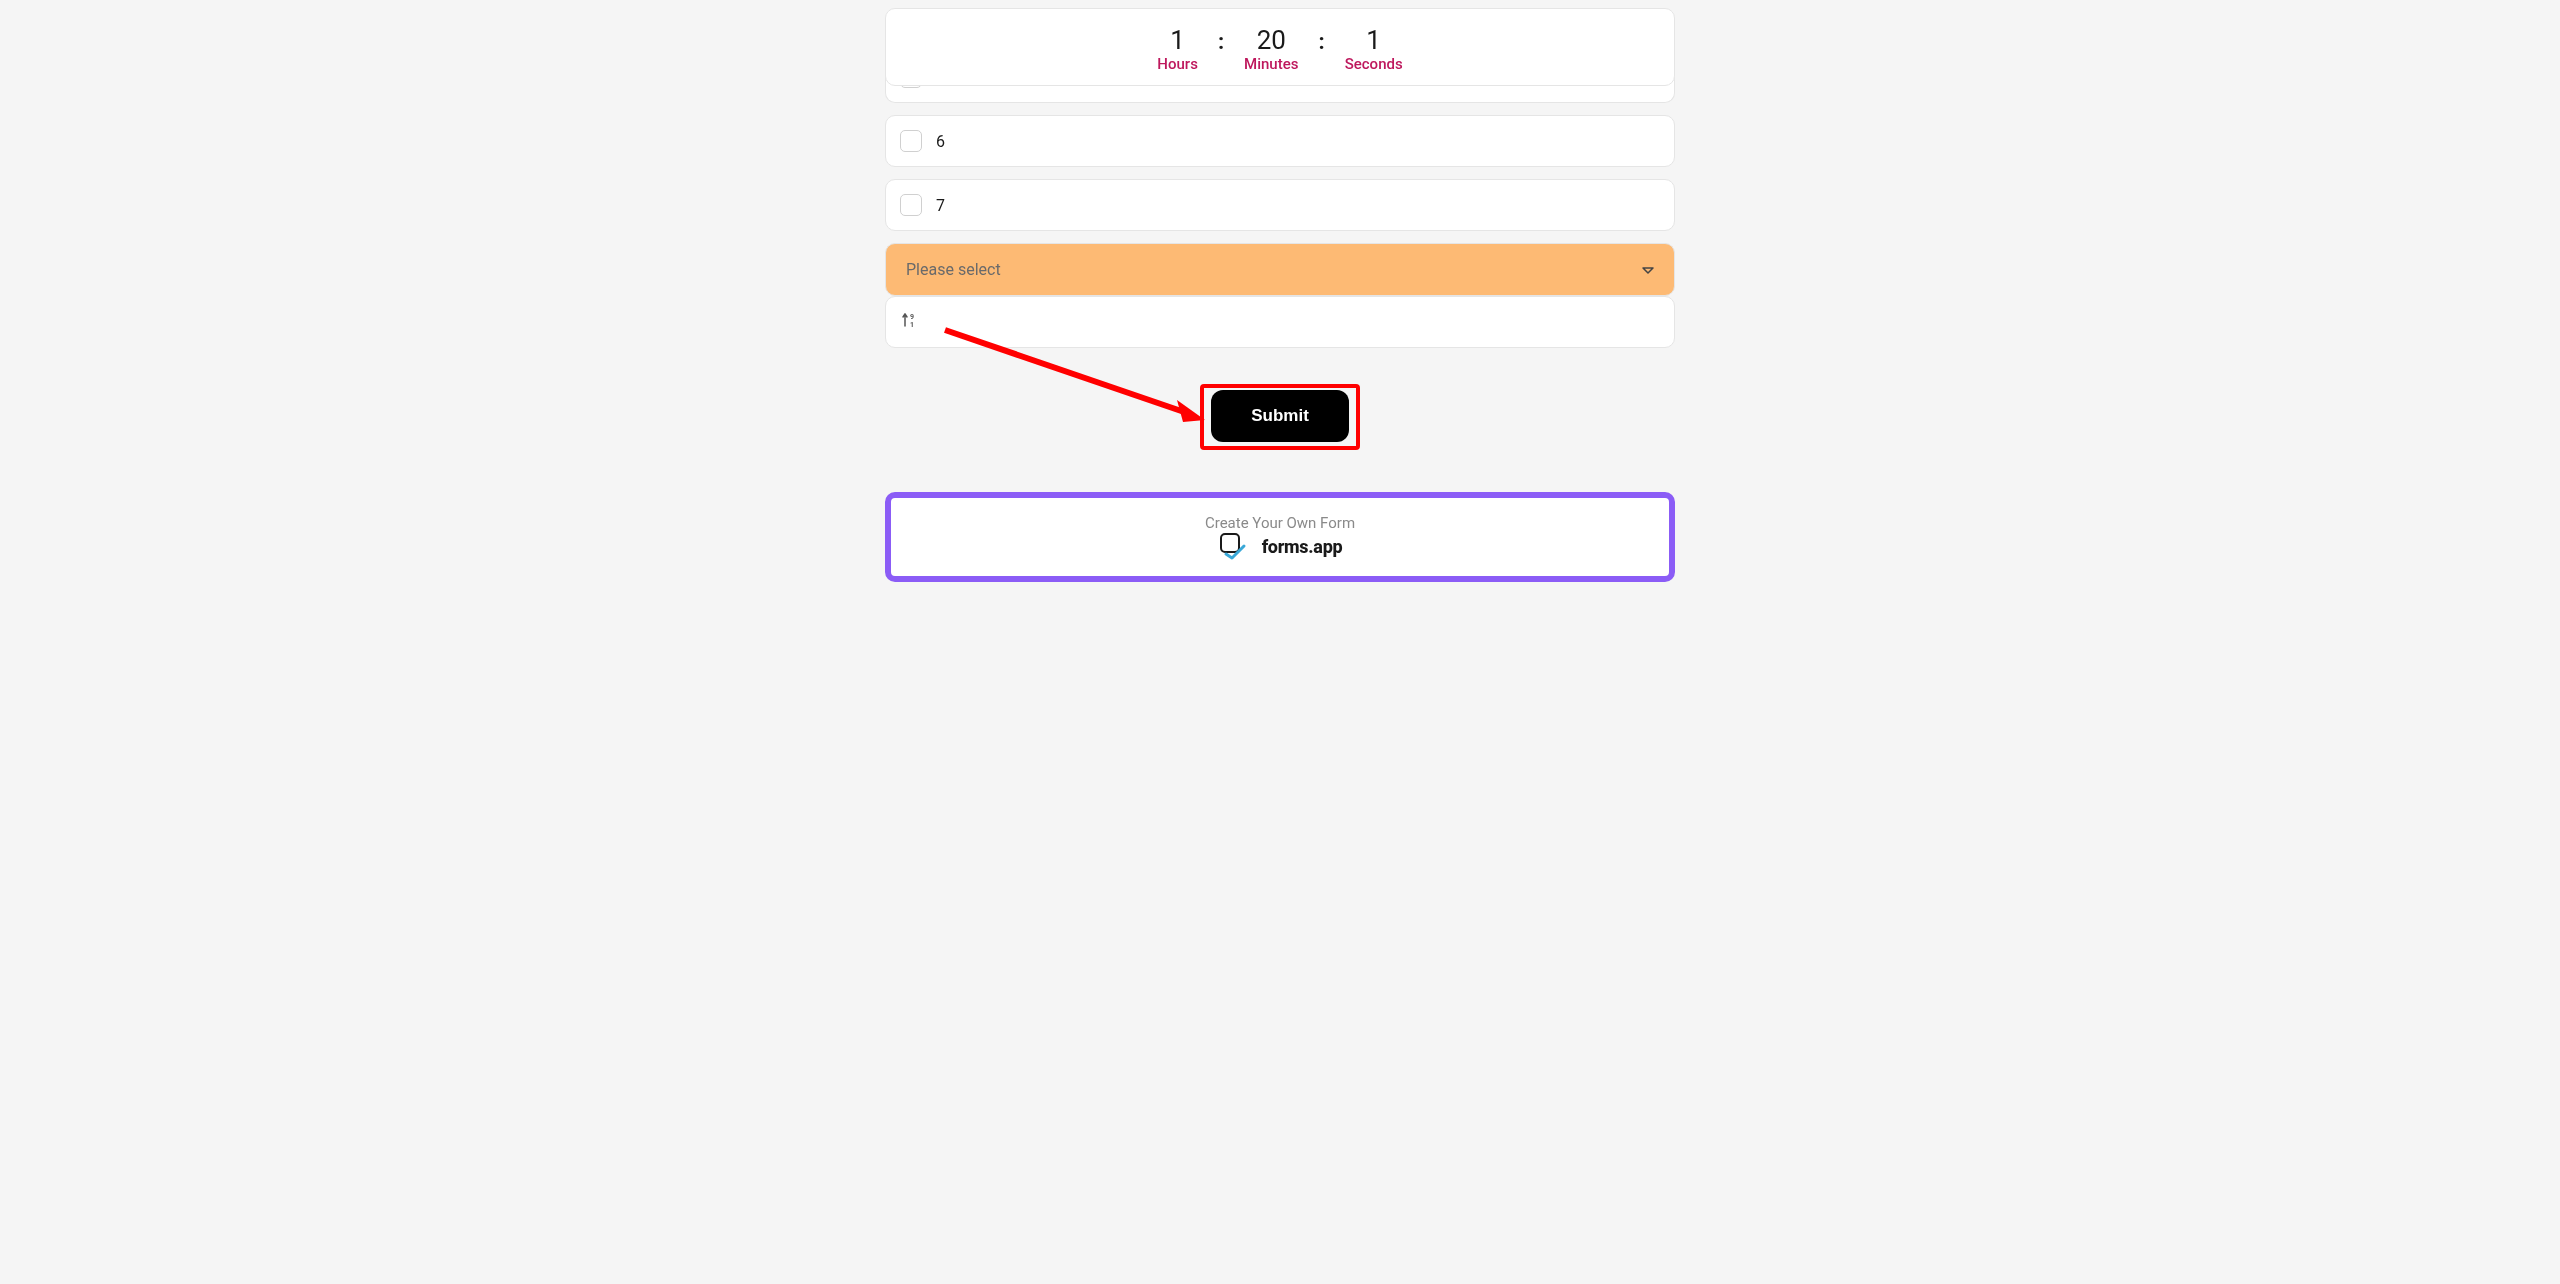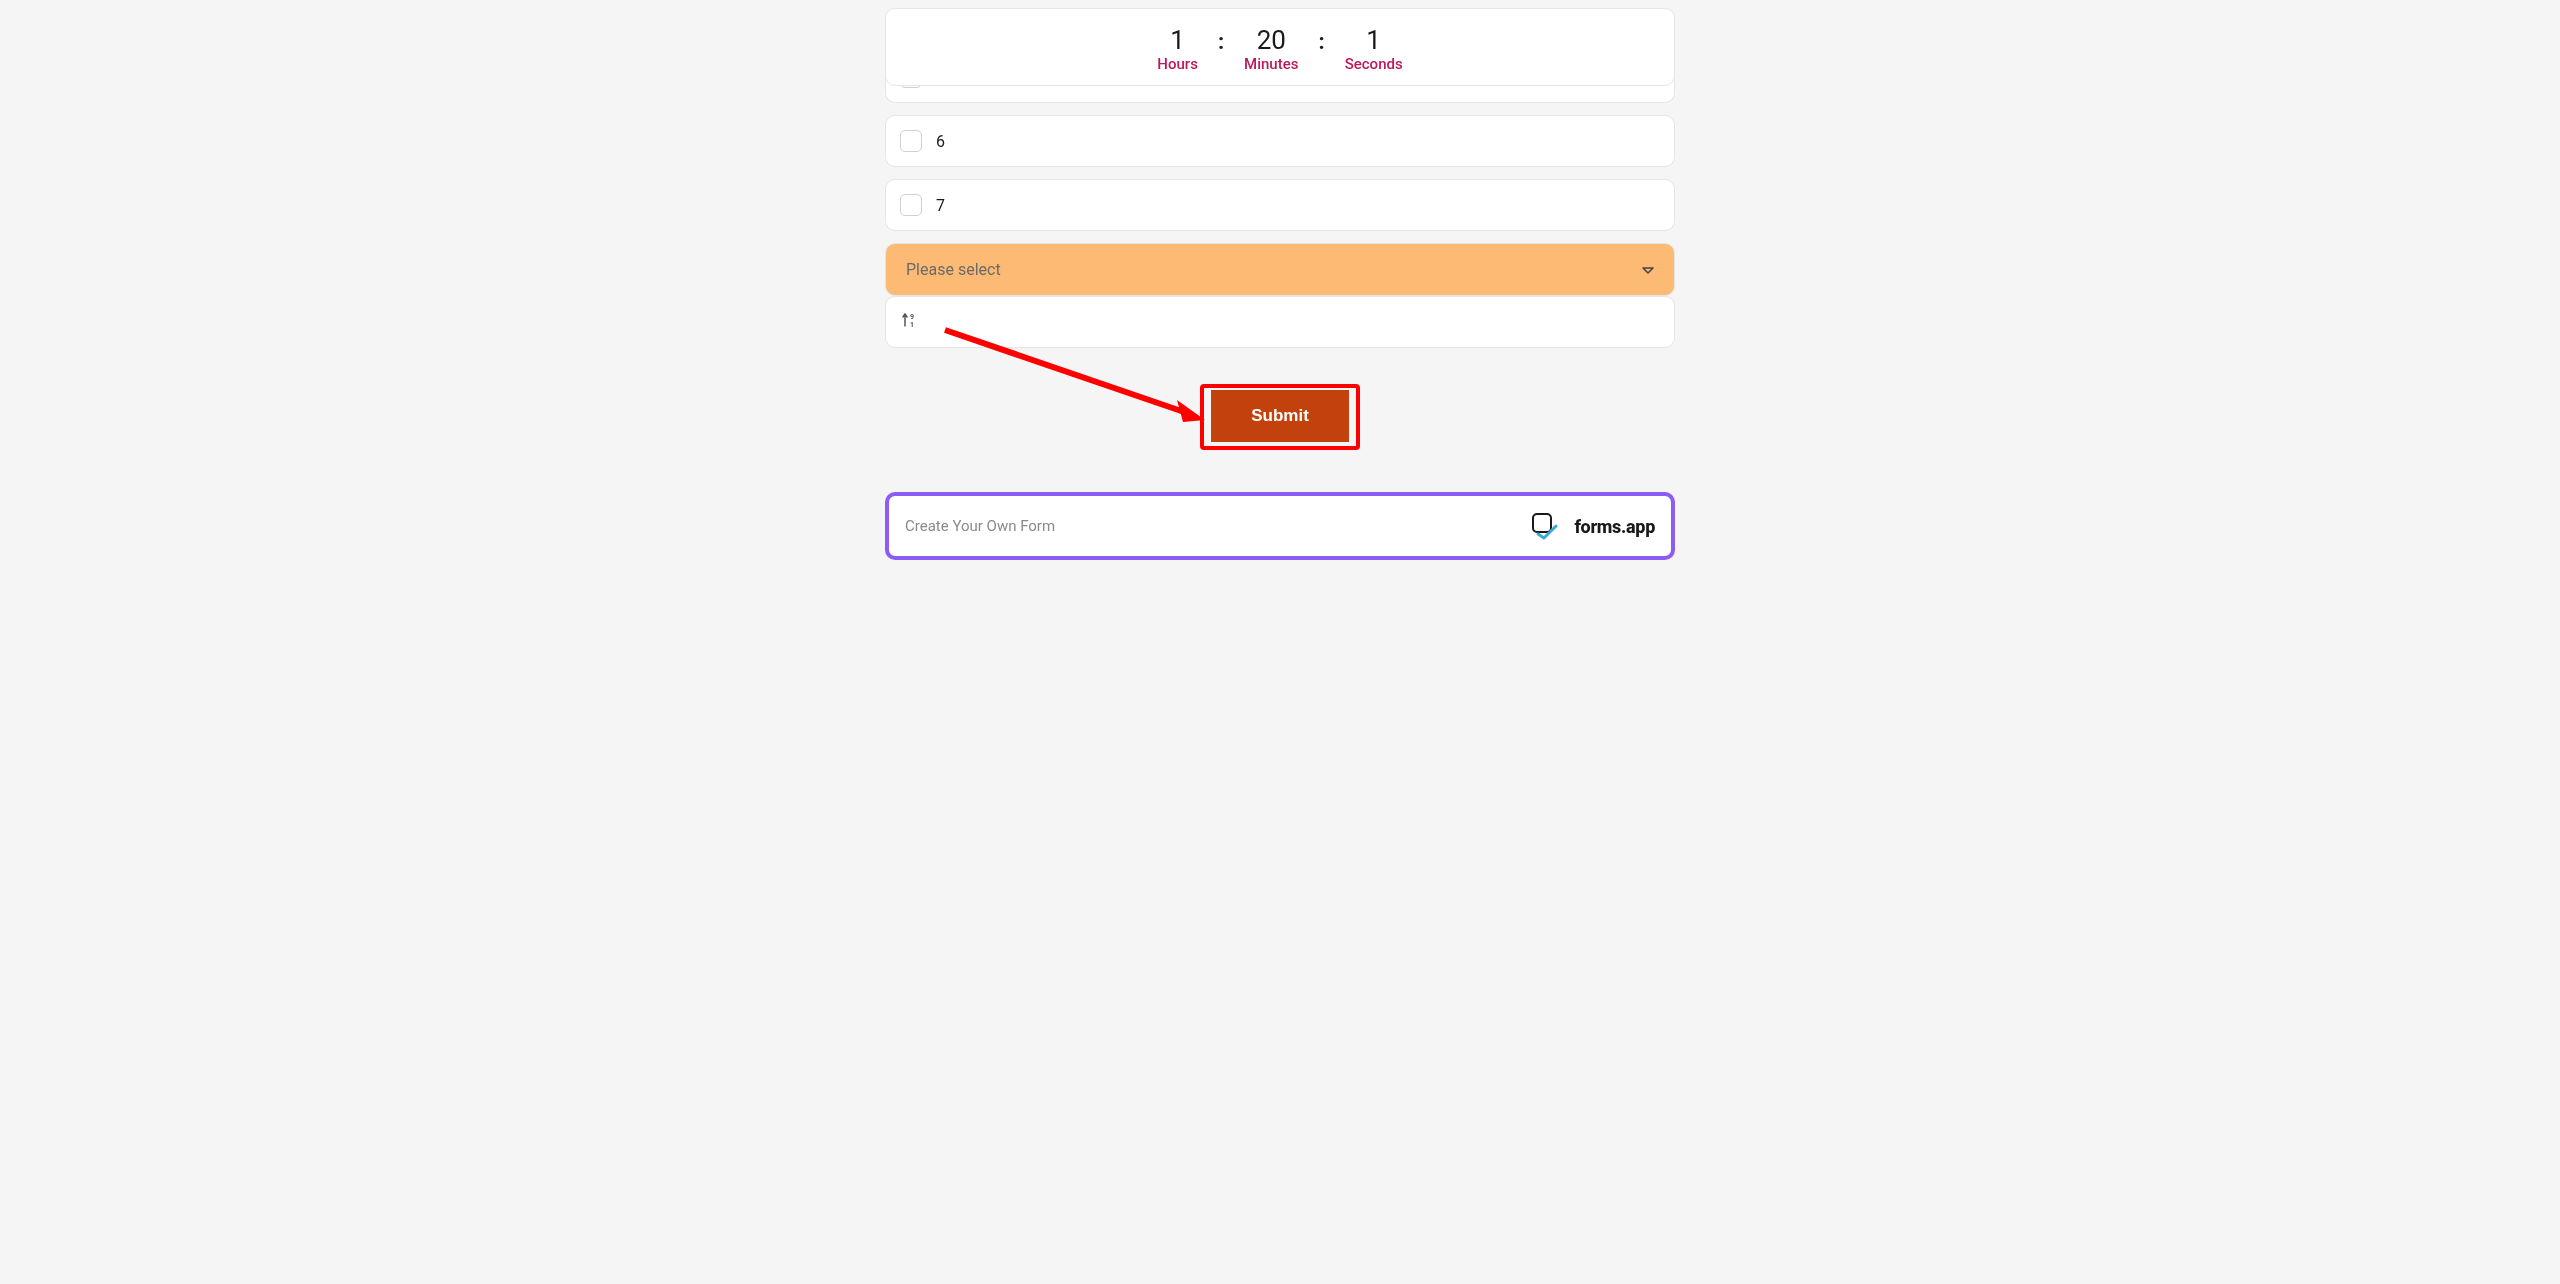--- a/index.html
+++ b/index.html
@@ -121,24 +121,24 @@
       color: #555;
     }
     .submit-wrapper {
       display: flex;
       justify-content: center;
       margin-top: 42px;
       margin-bottom: 50px;
       position: relative;
     }
     .submit-button {
-      background: #c2410c;
+      background: #000000;
       color: white;
       border: none;
-      border-radius: 0;
+      border-radius: 12px;
       padding: 16px 40px;
       font-size: 17px;
       font-weight: 700;
       cursor: pointer;
     }
     .highlight-box {
       position: absolute;
       border: 4px solid #ff0000;
       border-radius: 4px;
       pointer-events: none;
@@ -150,26 +150,27 @@
     }
     .arrow-svg {
       position: absolute;
       top: -68px;
       left: 50%;
       transform: translateX(-345px);
       pointer-events: none;
     }
     .footer-card {
       background: white;
-      border: 4px solid #8b5cf6;
+      border: 6px solid #8b5cf6;
       border-radius: 10px;
       padding: 16px 16px;
       display: flex;
       justify-content: space-between;
       align-items: center;
+      flex-direction: column;
     }
     .footer-text {
       font-size: 15px;
       color: #8a8a8a;
     }
     .footer-brand {
       display: flex;
       align-items: center;
       gap: 6px;
     }

